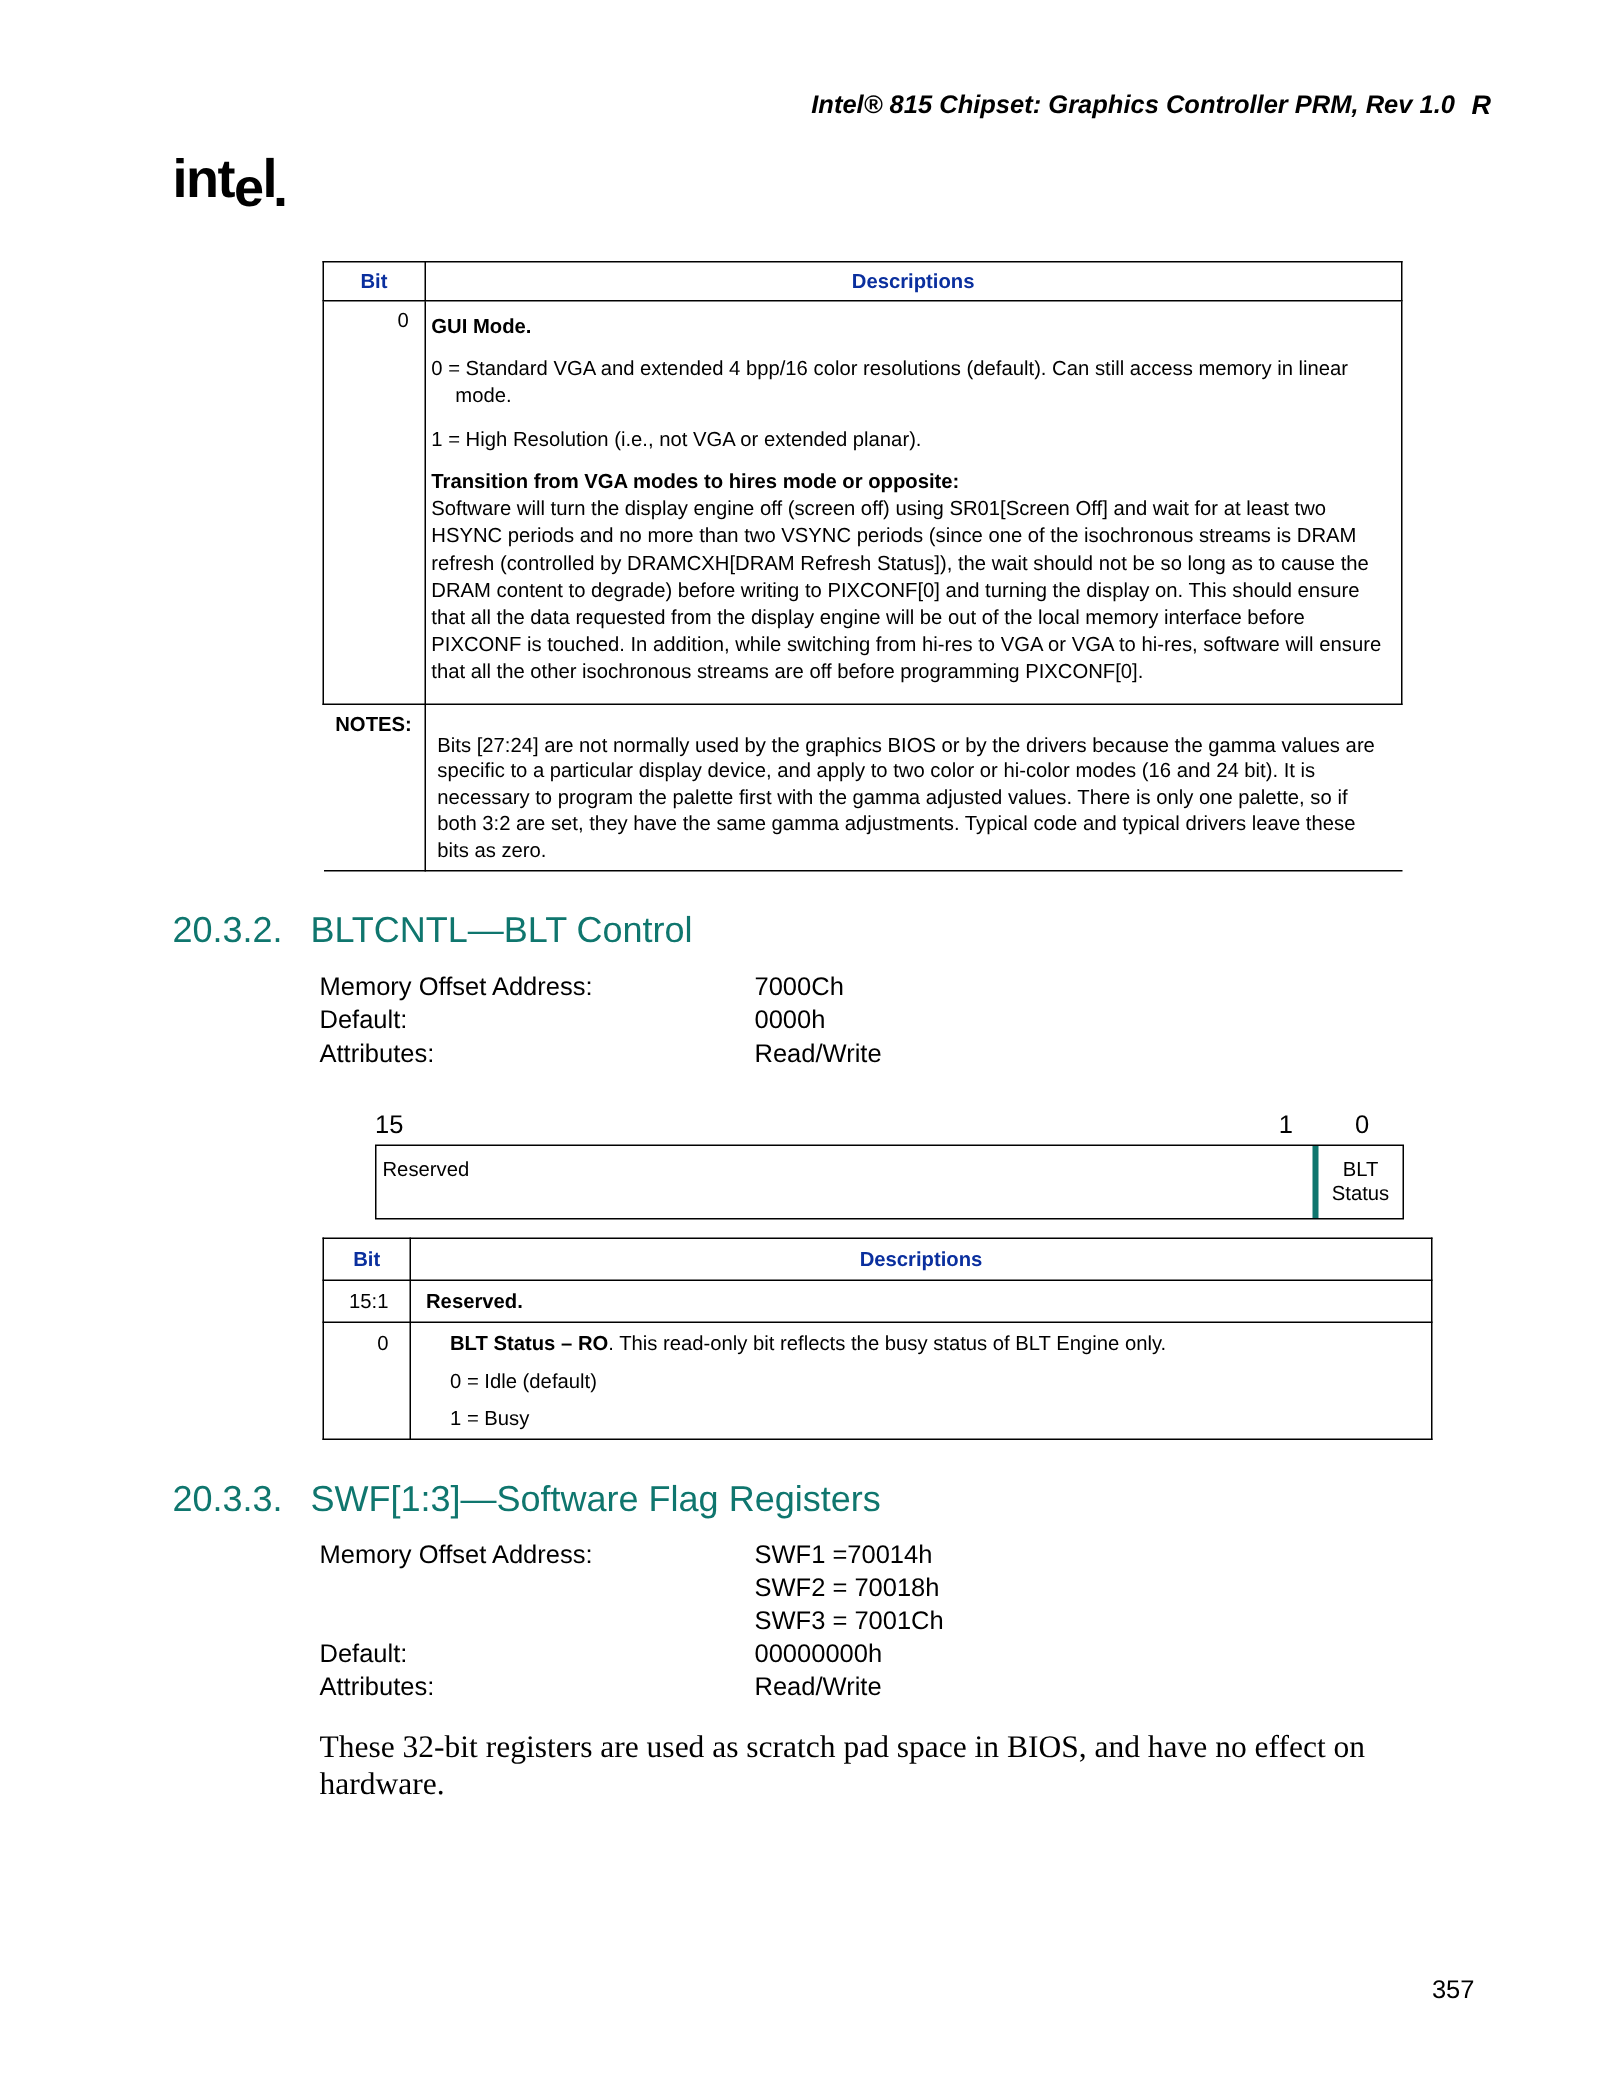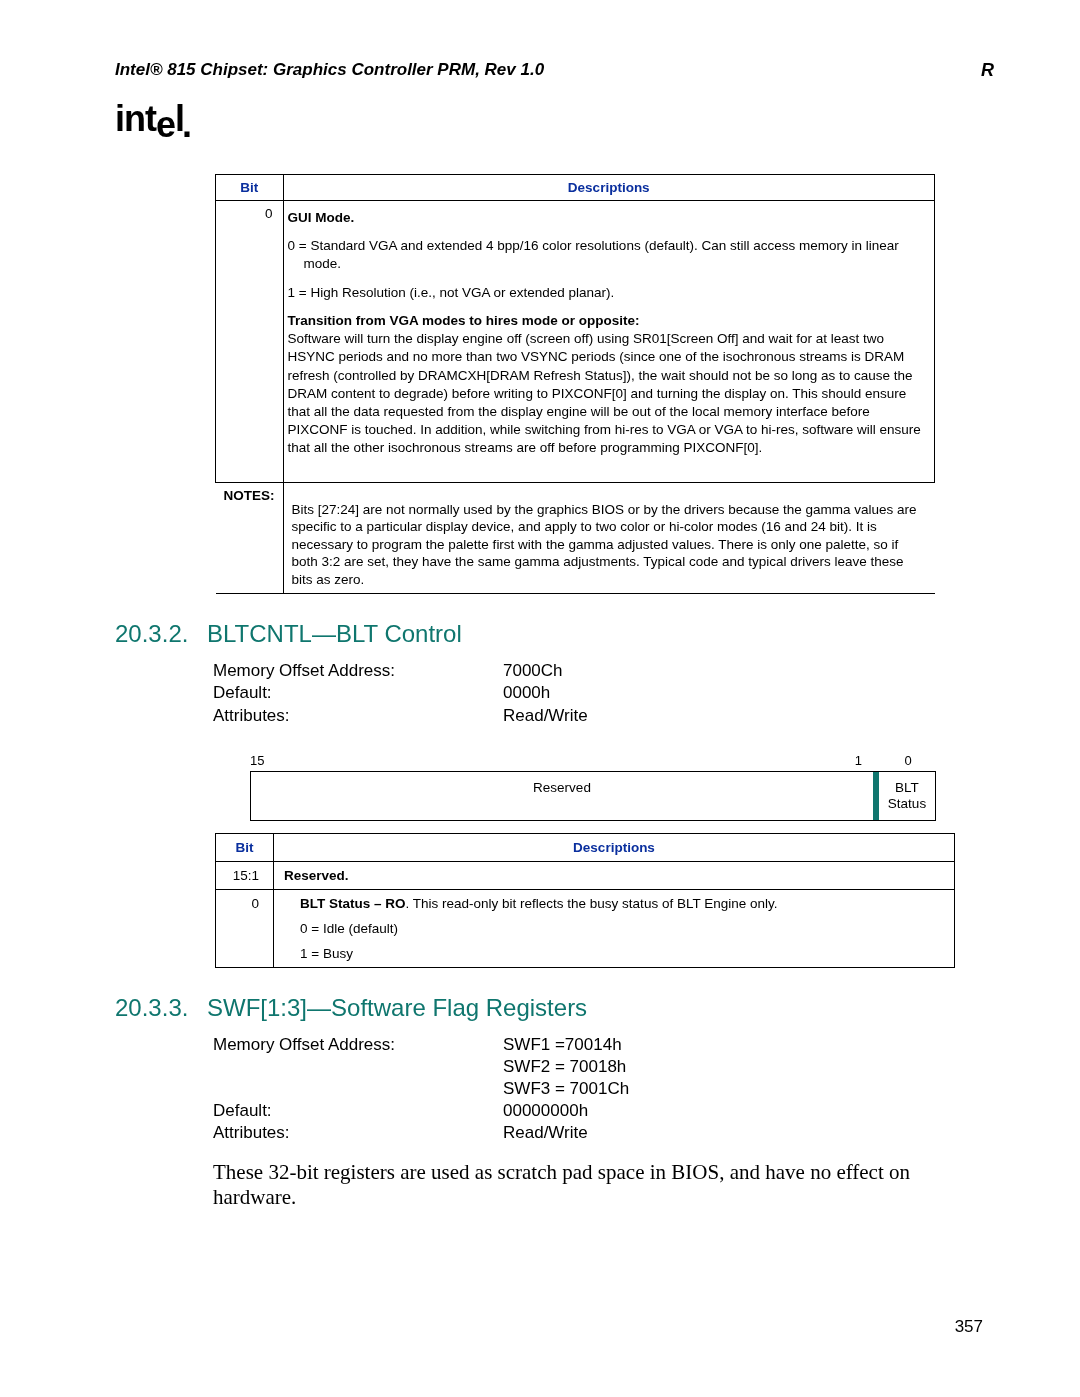--- a/index.html
+++ b/index.html
@@ -6,20 +6,21 @@
   body {
     width: 1080px;
     height: 1397px;
     background: #fff;
     font-family: Arial, Helvetica, sans-serif;
     color: #000;
     position: relative;
     padding: 60px 110px 60px 115px;
   }
   .header {
+    text-align: right;
     font-style: italic;
     font-weight: bold;
     font-size: 17px;
     margin-bottom: 18px;
   }
   .logo {
     font-family: Arial, Helvetica, sans-serif;
     font-weight: bold;
     font-size: 36px;
     letter-spacing: -1px;
@@ -54,21 +55,21 @@
     text-align: center;
   }
   table.spec th.bit, table.spec td.bitcol {
     width: 64px;
     text-align: center;
     font-weight: bold;
   }
   table.spec td.bitcol { font-weight: normal; text-align: right; padding-right: 10px;}
   table.spec td.desc { padding: 8px 4px; line-height: 1.35; }
   table.spec td.desc p { margin-bottom: 10px; }
-  table.spec td.desc p:last-child { margin-bottom: 16px; }
+  table.spec td.desc p:last-child { margin-bottom: 3px; }
   .indent-sub { padding-left: 16px; display:block; }
   .notes-row td { border-left: none; border-right: none; border-bottom: none; }
   .notes-row td.notes-label { border-left:none; border-top:none; font-weight: bold; text-align: right; padding-right: 8px;}
   .notes-row td.notes-text { border-right:none; border-top:none; line-height:1.3; padding-top:18px;}
   h2.section {
     color: #0f766e;
     font-size: 24px;
     font-weight: normal;
     margin-top: 26px;
     margin-bottom: 12px;
@@ -83,37 +84,37 @@
   .attr-list .label { width: 290px; }
   .attr-list .value { }
   .bitmap {
     margin-left: 135px;
     margin-top: 26px;
     margin-bottom: 12px;
     width: 686px;
   }
   .bitmap-nums {
     display: flex;
-    font-size: 13px;
+    font-size: 17px;
     margin-bottom: 3px;
   }
   .bitmap-nums .n15 { width: 24px; text-align:left; }
   .bitmap-nums .spacer { flex:1; }
   .bitmap-nums .n1 { width: 50px; text-align:right; padding-right: 18px;}
   .bitmap-nums .n0 { width: 56px; text-align:center; }
   .bitmap-cells {
     display: flex;
     border: 1px solid #000;
     font-size: 13.5px;
   }
   .bitmap-cells .c-reserved {
     flex: 1;
-    text-align: center;
+    text-align: left;
     padding: 8px 4px 22px 4px;
-    border-right: 6px solid #0f766e;
+    border-right: 4px solid #0f766e;
   }
   .bitmap-cells .c-blt {
     width: 56px;
     text-align: center;
     padding: 8px 4px;
     line-height: 1.2;
   }
   table.spec2 {
     border-collapse: collapse;
     width: 740px;

